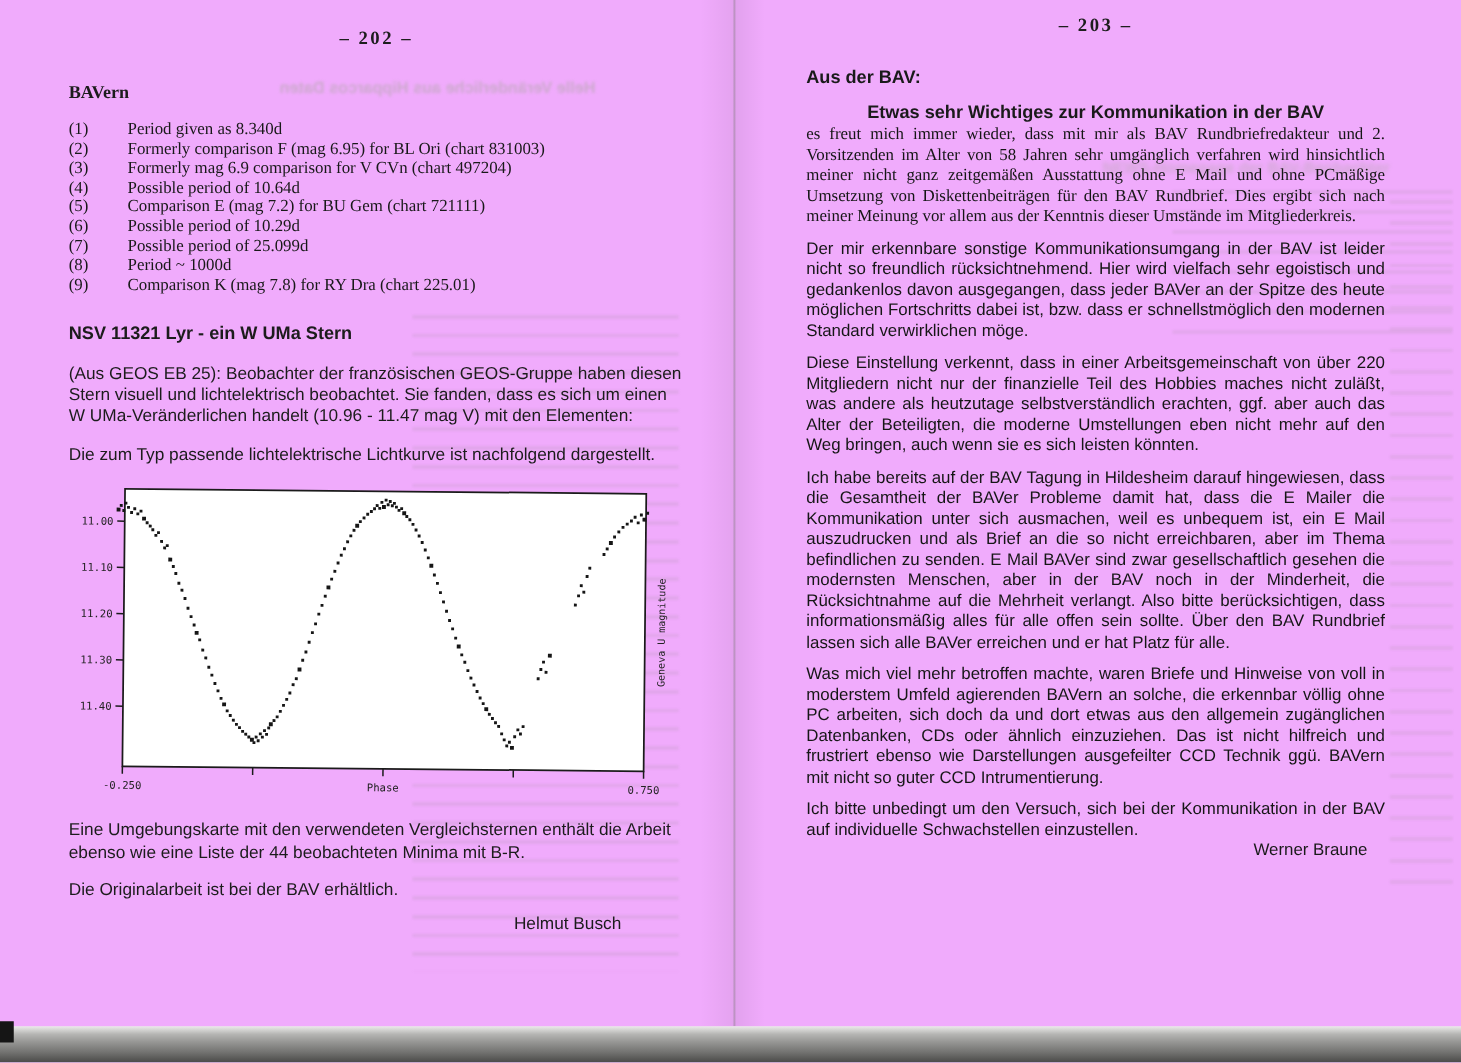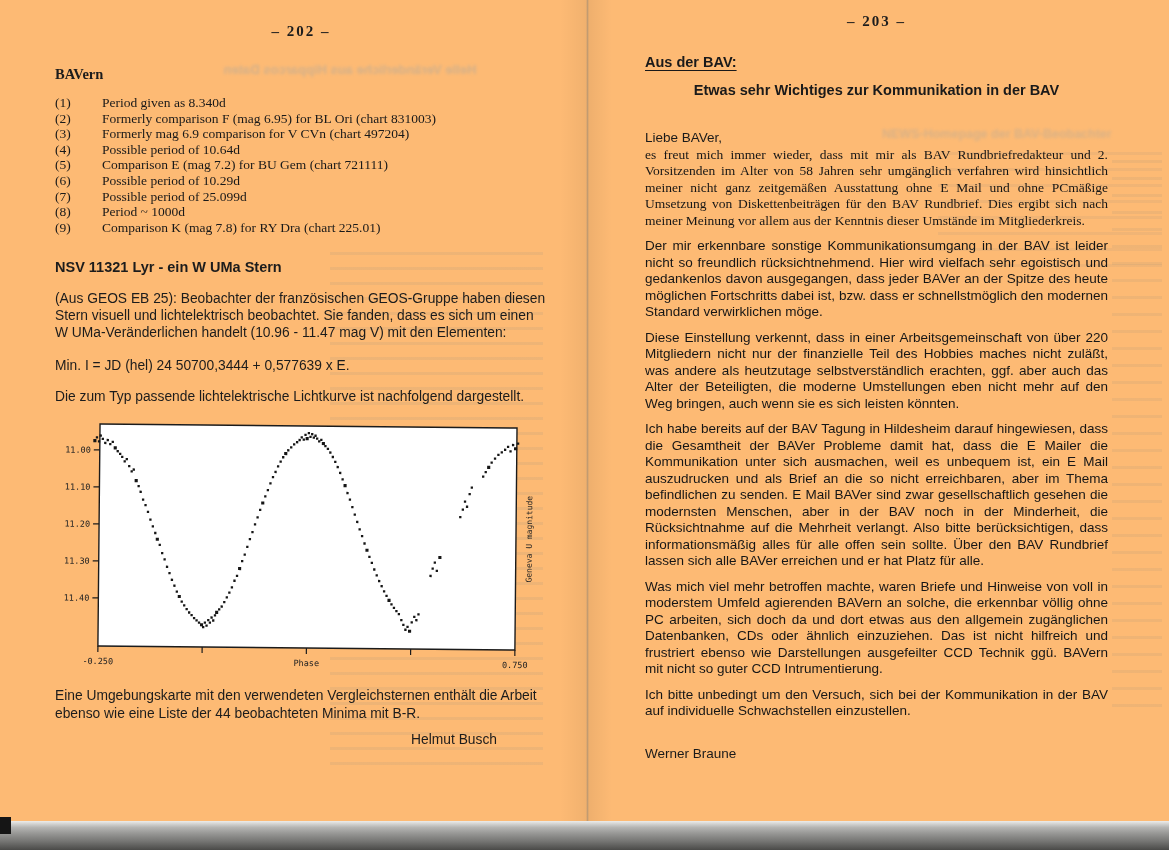--- a/index.html
+++ b/index.html
@@ -1,18 +1,18 @@
 <!DOCTYPE html>
 <html><head>
 <meta charset="utf-8">
 <style>
   html,body{margin:0;padding:0;}
   body{width:1169px;height:850px;overflow:hidden;background:#ffffff;
        font-family:"Liberation Sans",sans-serif;}
-  .scan{position:relative;width:1169px;height:850px;background:#fdba74;}
+  .scan{position:relative;width:1169px;height:850px;background:#f0abfc;}
 
   
   .page-left{position:absolute;left:55px;top:22px;width:492px;color:#1c1c1c;}
   .page-right{position:absolute;left:645px;top:12px;width:463px;color:#1a1a1a;}
 
   .pagenum{text-align:center;font:700 15px/18px "Liberation Serif",serif;
            letter-spacing:2px;color:#1d1d1d;}
 
   
   .notes-title{margin-top:26px;font:700 14.5px/16px "Liberation Serif",serif;}
@@ -24,28 +24,28 @@
   .art-p{margin:14px 0 0 0;font:13.8px/17px "Liberation Sans",sans-serif;}
   .art-formula{margin:16px 0 0 0;font:13.8px/17px "Liberation Sans",sans-serif;}
   .chart-fig{margin:13px 0 0 0;width:505px;transform:rotate(0.55deg);
              transform-origin:40px 10px;}
   .closing-p{margin:13px 0 0 0;font:13.8px/17.5px "Liberation Sans",sans-serif;}
   .sig-left{margin-top:9px;padding-right:50px;text-align:right;
             font:13.8px/17px "Liberation Sans",sans-serif;}
 
   
   .section-label{margin-top:24px;font:700 14.5px/17px "Liberation Sans",sans-serif;
-                 text-decoration:underline;text-underline-offset:3px;}
+                 text-underline-offset:3px;}
   .letter-title{margin-top:11px;text-align:center;
                 font:700 14.5px/17px "Liberation Sans",sans-serif;}
   .salutation{margin-top:31px;font:13.5px/16.5px "Liberation Sans",sans-serif;}
   .letter-body p{margin:9px 0 0 0;font:13.5px/16.5px "Liberation Sans",sans-serif;
                  text-align:justify;color:#161616;}
   .letter-body p:first-child{margin-top:0;font-family:Liberation Serif, serif;}
-  .sig-right{margin-top:26px;padding-right:14px;
+  .sig-right{margin-top:0;padding-right:14px;text-align:right;
              font:13.5px/16.5px "Liberation Sans",sans-serif;}
 
   
   .bleed-mirror{position:absolute;top:62px;left:150px;width:400px;text-align:center;
      transform:scaleX(-1);filter:blur(1.4px);opacity:.5;color:#a9a79f;
      font:700 13px/15px "Liberation Sans",sans-serif;pointer-events:none;}
   .bleed-right-line{position:absolute;top:127px;left:882px;width:285px;
      filter:blur(1.6px);opacity:.42;color:#a8a69e;
      font:700 12.5px/14px "Liberation Sans",sans-serif;pointer-events:none;}
   .bleed-block{position:absolute;filter:blur(.7px);pointer-events:none;}
@@ -121,21 +121,20 @@
         <div class="note-row">
           <span class="note-num">(9)</span>
           <span class="note-text">Comparison K (mag 7.8) for RY Dra (chart 225.01)</span>
         </div>
       </div>
 
     <div class="art-title">NSV 11321 Lyr - ein W UMa Stern</div>
 
     <p class="art-p">(Aus GEOS EB 25): Beobachter der französischen GEOS-Gruppe haben diesen Stern visuell und lichtelektrisch beobachtet. Sie fanden, dass es sich um einen W UMa-Veränderlichen handelt (10.96 - 11.47 mag V) mit den Elementen:</p>
 
-    <p class="art-formula">Min. I = JD (hel) 24 50700,3444 + 0,577639 x  E.</p>
 
     <p class="art-p">Die zum Typ passende lichtelektrische Lichtkurve ist nachfolgend dargestellt.</p>
 
     <div class="chart-fig">
       <div><svg width="505" height="252" viewBox="0 0 505 252">
             <rect x="45" y="6" width="417" height="222" fill="#ffffff" stroke="#1b1b1b" stroke-width="1.4"></rect>
             <line x1="39" y1="31.90000000000012" x2="45" y2="31.90000000000012" stroke="#1b1b1b" stroke-width="1.2"></line>
             <text x="36" y="34.90000000000012" text-anchor="end" font-size="8.5" font-family="&quot;DejaVu Sans Mono&quot;,monospace" fill="#232323">11.00</text>
             <line x1="39" y1="68.9" x2="45" y2="68.9" stroke="#1b1b1b" stroke-width="1.2"></line>
             <text x="36" y="71.9" text-anchor="end" font-size="8.5" font-family="&quot;DejaVu Sans Mono&quot;,monospace" fill="#232323">11.10</text>
@@ -315,31 +314,31 @@
             <rect x="449.17400000000004" y="26.680000000000405" width="2.3" height="2.3" fill="#161616"></rect>
             <rect x="452.093" y="23.72000000000007" width="2.3" height="2.3" fill="#161616"></rect>
             <rect x="454.595" y="28.16000000000024" width="2.3" height="2.3" fill="#161616"></rect>
             <rect x="457.09700000000004" y="21.870000000000438" width="2.3" height="2.3" fill="#161616"></rect>
             <rect x="459.199" y="25.170000000000357" width="3.1" height="3.1" fill="#161616"></rect>
             <rect x="462.10100000000006" y="20.389999999999944" width="2.3" height="2.3" fill="#161616"></rect>
           </svg></div>
     </div>
 
     <p class="closing-p">Eine Umgebungskarte mit den verwendeten Vergleichsternen enthält die Arbeit ebenso wie eine Liste der 44 beobachteten Minima mit B-R.</p>
+    <p class="closing-p">Die Originalarbeit ist bei der BAV erhältlich.</p>
     <div class="sig-left">Helmut Busch</div>
   </div>
 
   <div class="page-right">
     <div class="pagenum">– 203 –</div>
 
     <div class="section-label">Aus der BAV:</div>
 
     <div class="letter-title">Etwas sehr Wichtiges zur Kommunikation in der BAV</div>
 
-    <div class="salutation">Liebe BAVer,</div>
 
     <div class="letter-body">
         <p>es freut mich immer wieder, dass mit mir als BAV Rundbriefredakteur und 2. Vorsitzenden im Alter von 58 Jahren sehr umgänglich verfahren wird hinsichtlich meiner nicht ganz zeitgemäßen Ausstattung ohne E Mail und ohne PCmäßige Umsetzung von Diskettenbeiträgen für den BAV Rundbrief. Dies ergibt sich nach meiner Meinung vor allem aus der Kenntnis dieser Umstände im Mitgliederkreis.</p>
         <p>Der mir erkennbare sonstige Kommunikationsumgang in der BAV ist leider nicht so freundlich rücksichtnehmend. Hier wird vielfach sehr egoistisch und gedankenlos davon ausgegangen, dass jeder BAVer an der Spitze des heute möglichen Fortschritts dabei ist, bzw. dass er schnellstmöglich den modernen Standard verwirklichen möge.</p>
         <p>Diese Einstellung verkennt, dass in einer Arbeitsgemeinschaft von über 220 Mitgliedern nicht nur der finanzielle Teil des Hobbies maches nicht zuläßt, was andere als heutzutage selbstverständlich erachten, ggf. aber auch das Alter der Beteiligten, die moderne Umstellungen eben nicht mehr auf den Weg bringen, auch wenn sie es sich leisten könnten.</p>
         <p>Ich habe bereits auf der BAV Tagung in Hildesheim darauf hingewiesen, dass die Gesamtheit der BAVer Probleme damit hat, dass die E Mailer die Kommunikation unter sich ausmachen, weil es unbequem ist, ein E Mail auszudrucken und als Brief an die so nicht erreichbaren, aber im Thema befindlichen zu senden. E Mail BAVer sind zwar gesellschaftlich gesehen die modernsten Menschen, aber in der BAV noch in der Minderheit, die Rücksichtnahme auf die Mehrheit verlangt. Also bitte berücksichtigen, dass informationsmäßig alles für alle offen sein sollte. Über den BAV Rundbrief lassen sich alle BAVer erreichen und er hat Platz für alle.</p>
         <p>Was mich viel mehr betroffen machte, waren Briefe und Hinweise von voll in moderstem Umfeld agierenden BAVern an solche, die erkennbar völlig ohne PC arbeiten, sich doch da und dort etwas aus den allgemein zugänglichen Datenbanken, CDs oder ähnlich einzuziehen. Das ist nicht hilfreich und frustriert ebenso wie Darstellungen ausgefeilter CCD Technik ggü. BAVern mit nicht so guter CCD Intrumentierung.</p>
         <p>Ich bitte unbedingt um den Versuch, sich bei der Kommunikation in der BAV auf individuelle Schwachstellen einzustellen.</p>
       </div>
 

